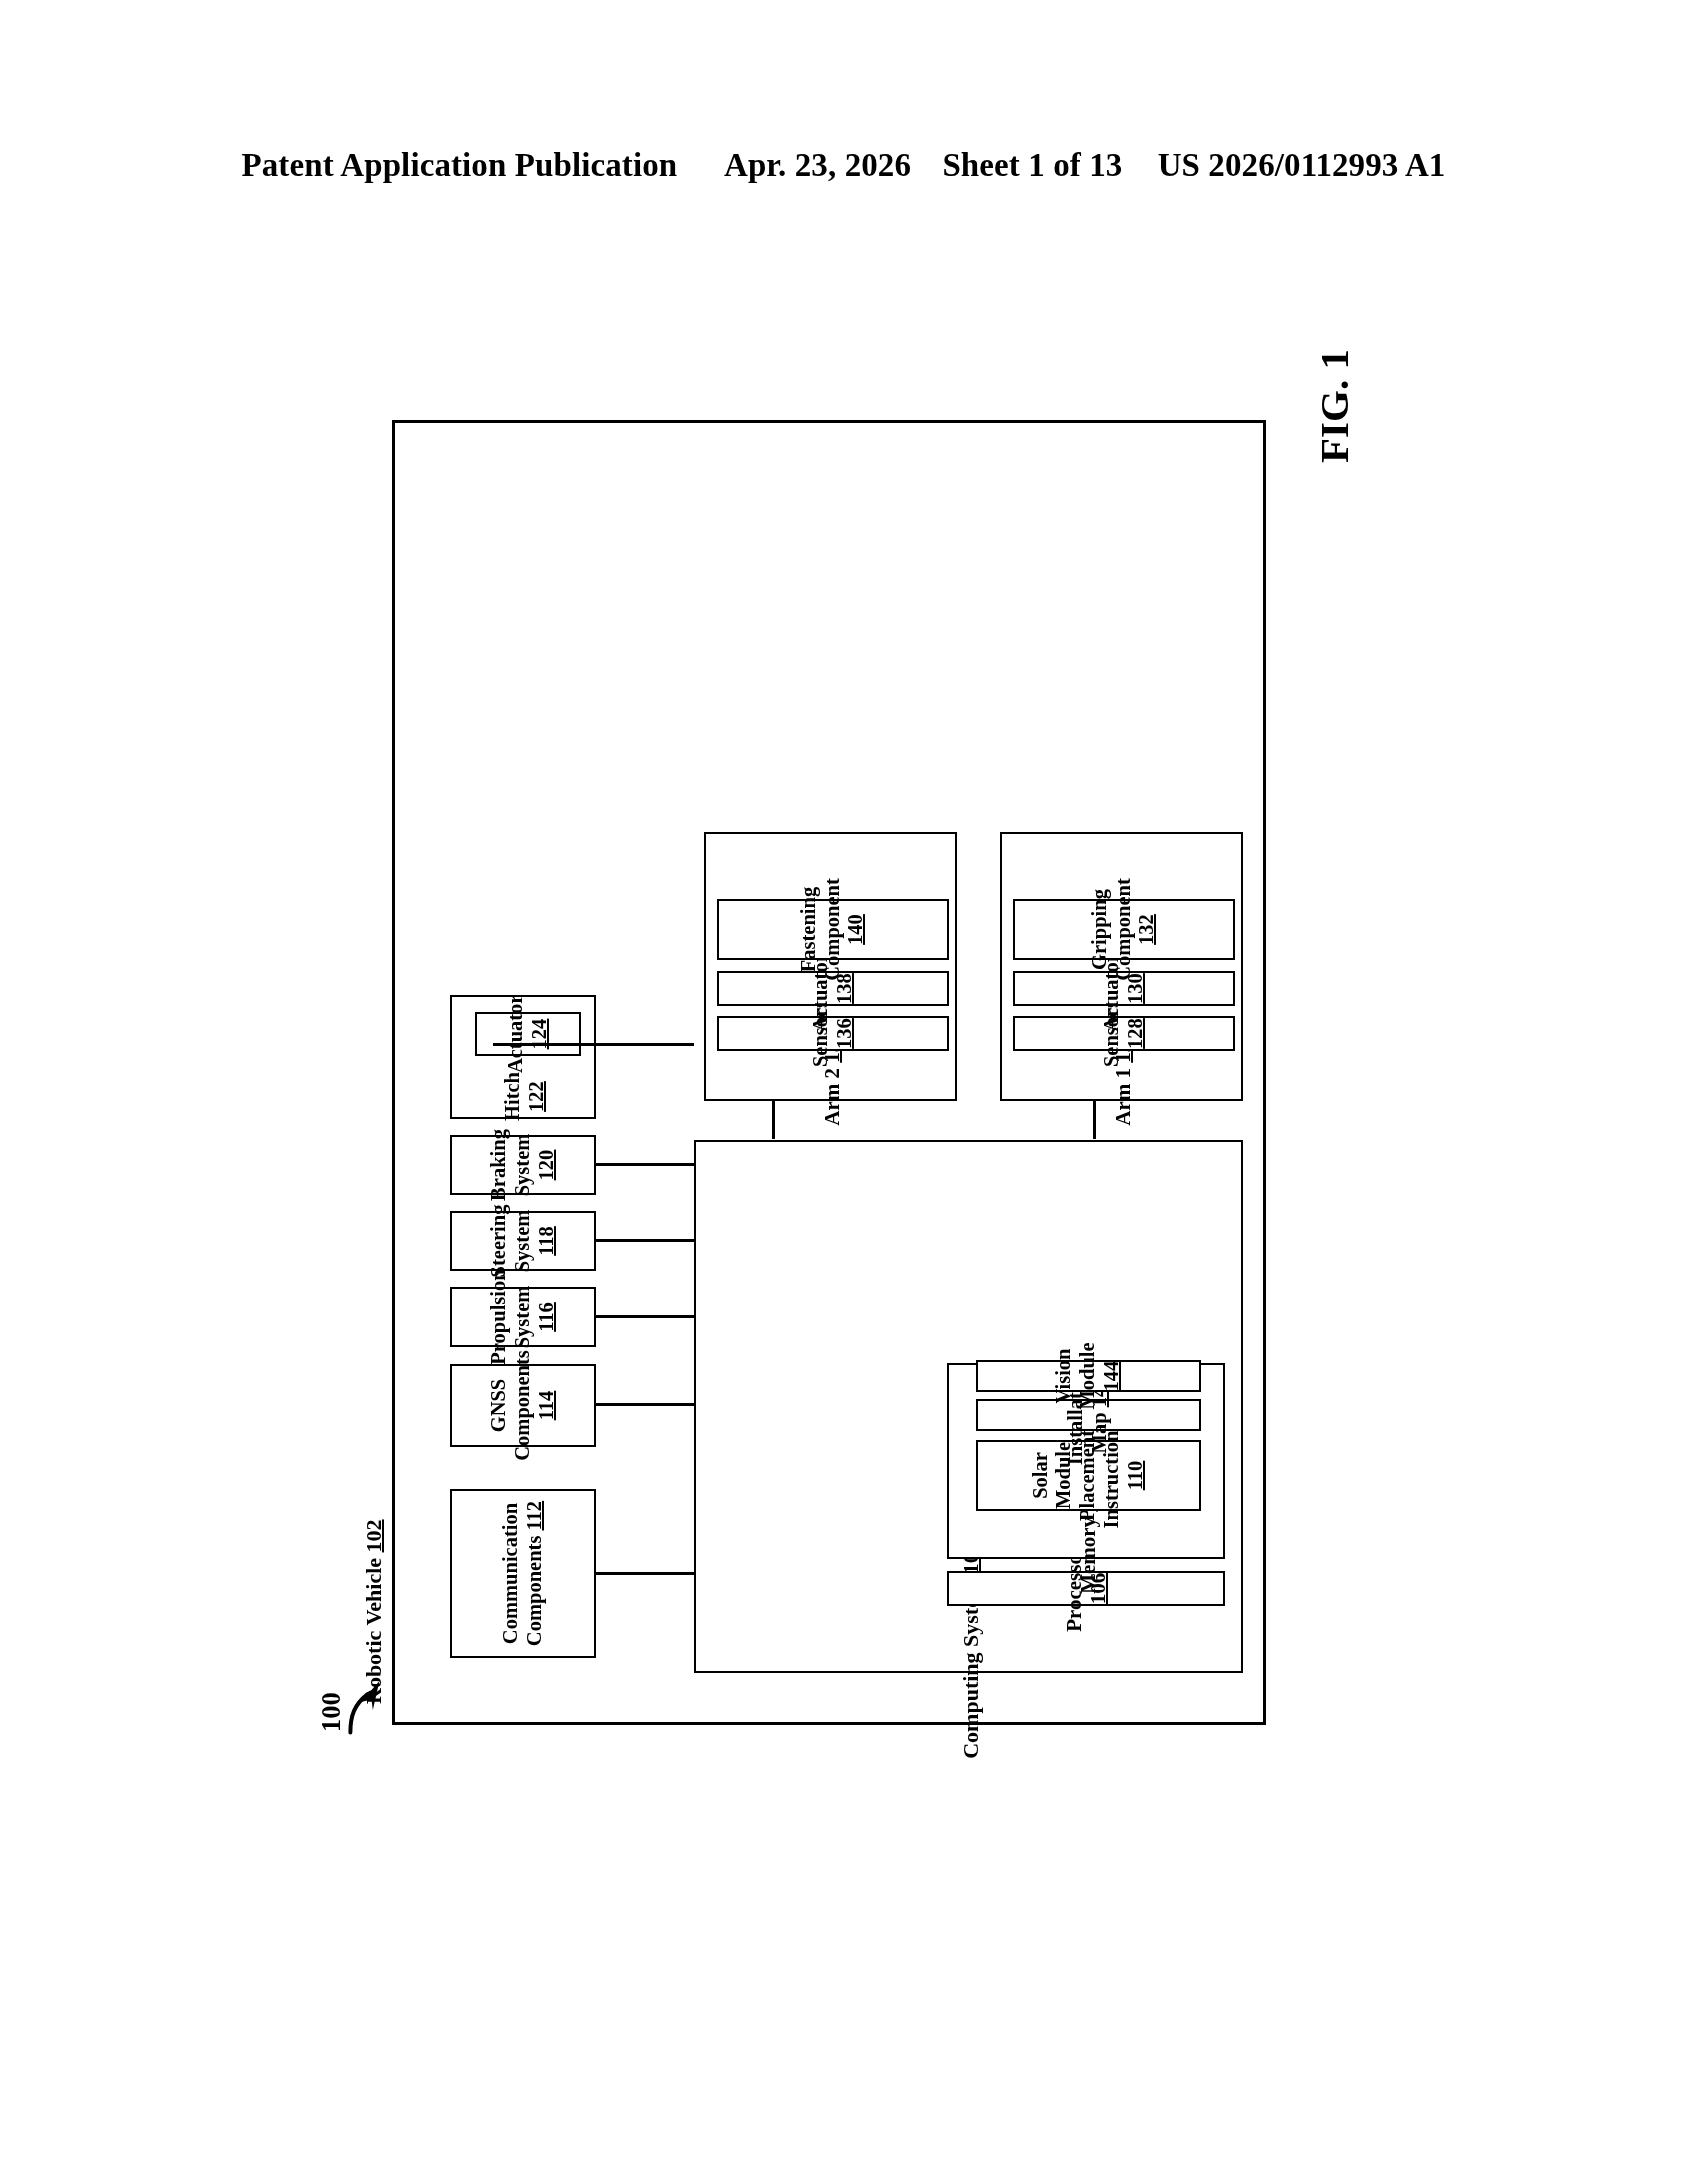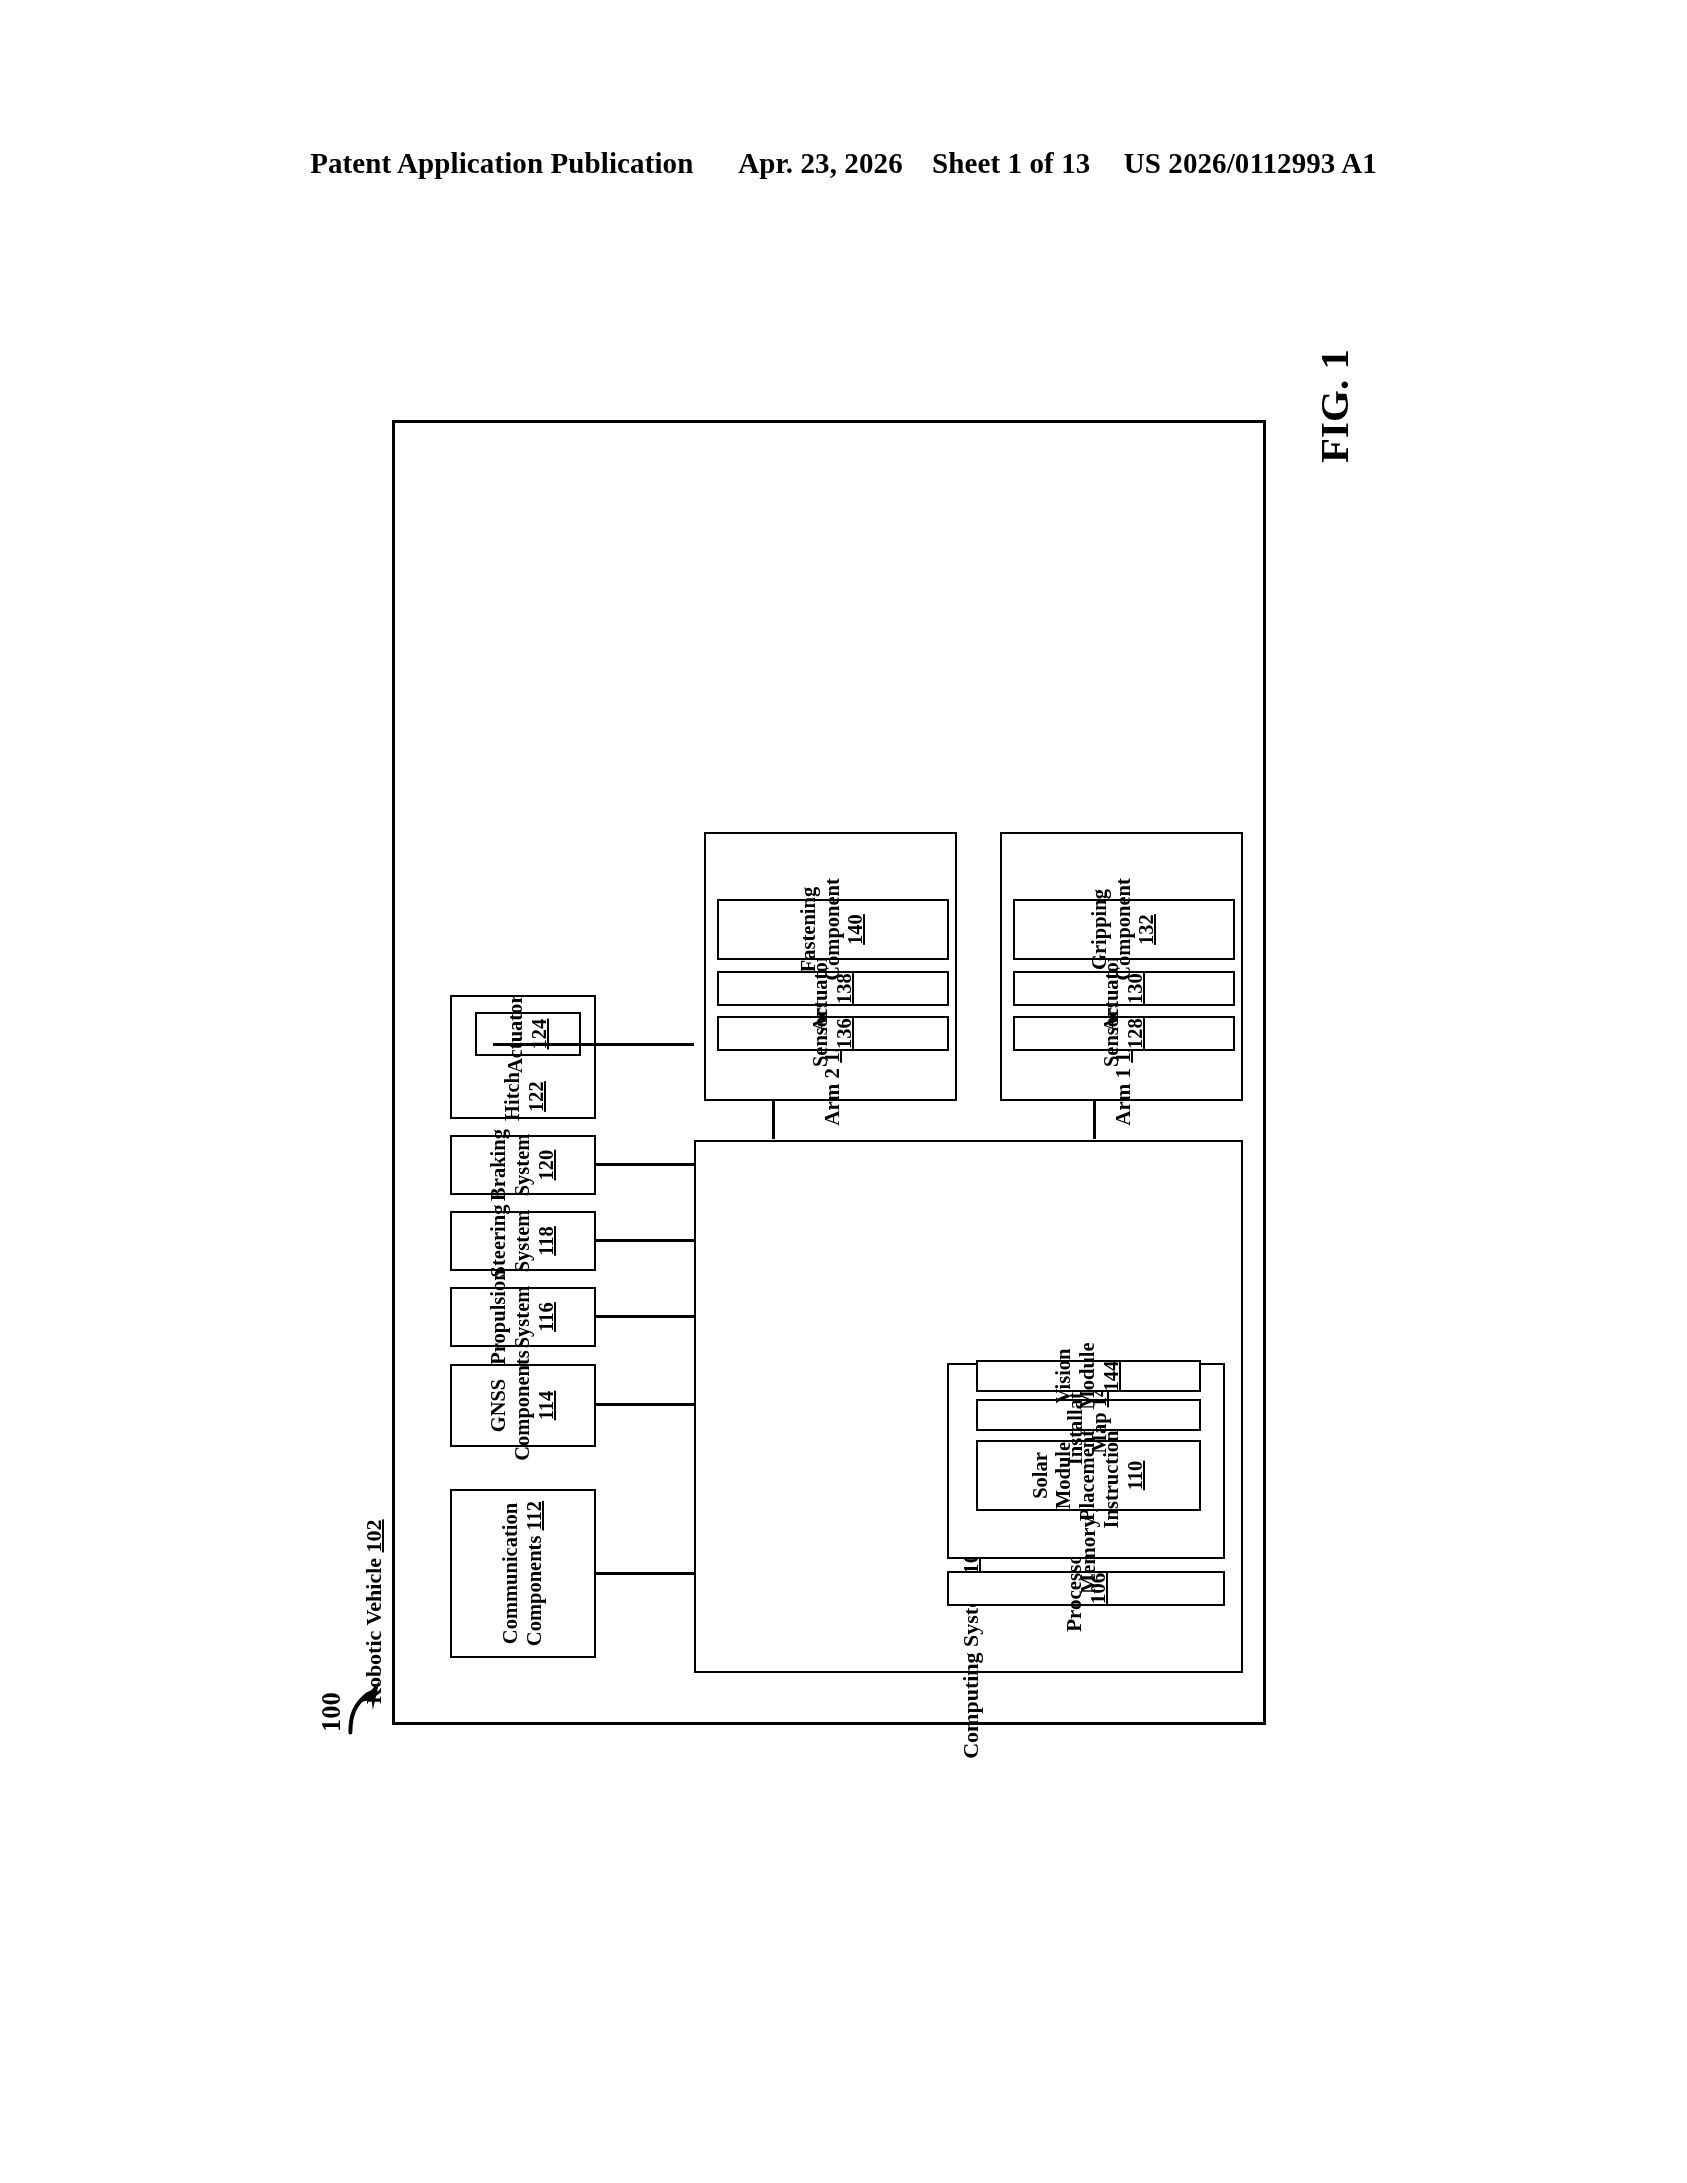--- a/index.html
+++ b/index.html
@@ -19,21 +19,21 @@
 
   
   #page-header {
     position: absolute;
     top: 147px;
     left: 0;
     width: 1687px;
     text-align: center;
     font-family: "Liberation Serif", "DejaVu Serif", serif;
     font-weight: bold;
-    font-size: 29px;
+    font-size: 33px;
     letter-spacing: 0.1px;
     white-space: nowrap;
   }
   #page-header .hdr-seg { display: inline-block; vertical-align: baseline; }
   #page-header .gap-lg { display: inline-block; width: 30px; }
   #page-header .gap-md { display: inline-block; width: 18.5px; }
   #page-header .gap-sm { display: inline-block; width: 14.6px; }
 
   
   #figure-stage {

